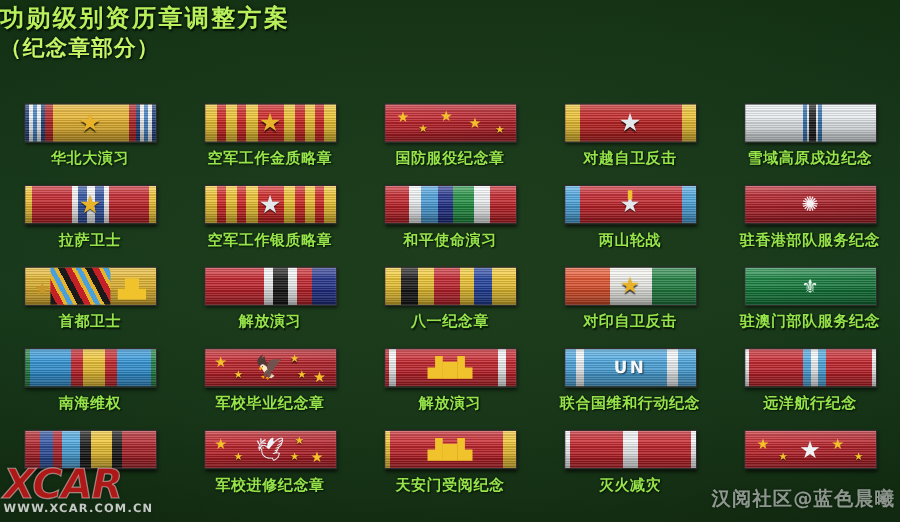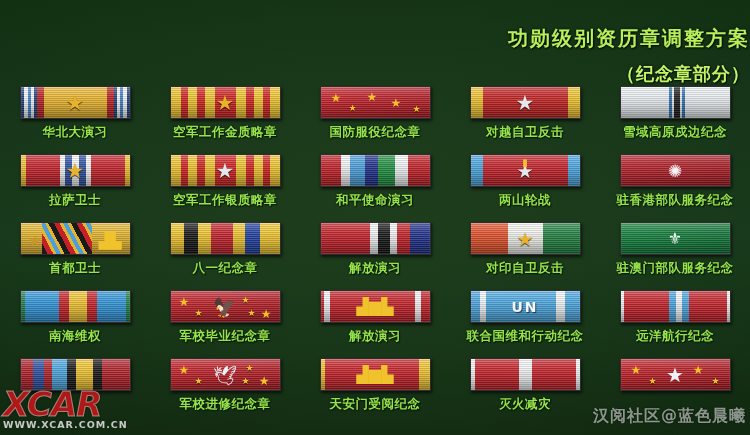--- a/index.html
+++ b/index.html
@@ -10,35 +10,35 @@
   }
   body {
     background:
       radial-gradient(ellipse 900px 520px at 50% 48%, #1e3d1c 0%, #17301616 55%, rgba(0,0,0,0) 100%),
       linear-gradient(180deg, #123012 0%, #16361a 30%, #173a1c 55%, #10280f 100%);
     background-color: #12300f;
     position: relative;
   }
 
   
-  #title-block { width: 750px; padding-top: 25px; text-align: right; }
+  #title-block { width: 750px; padding-top: 2px; text-align: left; }
   #title-main {
     color: #b7f05a;
     font-size: 20px;
     font-weight: bold;
     letter-spacing: 2px;
     text-shadow: 0 0 3px rgba(0,0,0,.9), 1px 1px 1px #04170a;
     line-height: 26px;
   }
   #title-sub {
     color: #c3f566;
     font-size: 18px;
     font-weight: bold;
     letter-spacing: 1px;
-    margin-top: 11px;
+    margin-top: 1px;
     text-shadow: 0 0 3px rgba(0,0,0,.9), 1px 1px 1px #04170a;
     line-height: 24px;
   }
 
   
   #grid {
     position: absolute;
     left: 0; top: 86px;
     width: 750px;
   }
@@ -301,42 +301,42 @@
                        #e3b42c 17px, #e3b42c 20px);"></span>
         <span class="mini star-sm-gold2" style="left:8px; top:9px; font-size:15px; color:#c9962a; z-index:4;">★</span>
         <span class="mini dev-gate" style="right:8px; top:9px; z-index:4;">▟▙</span>
       </div>
       <div class="lbl">首都卫士</div>
     </div>
 
     <div class="cell">
       <div class="ribbon" style="background:
              linear-gradient(90deg,
+               #c42028 0%, #c42028 45%,
+               #f2f4f6 45%, #f2f4f6 52%,
+               #151515 52%, #151515 63%,
+               #f2f4f6 63%, #f2f4f6 70%,
+               #c42028 70%, #c42028 82%,
+               #1f2f8a 82%, #1f2f8a 100%);">
+      </div>
+      <div class="lbl">解放演习</div>
+    </div>
+
+    <div class="cell">
+      <div class="ribbon" style="background:
+             linear-gradient(90deg,
                #f0c62e 0%, #f0c62e 12%,
                #151515 12%, #151515 25%,
                #f0c62e 25%, #f0c62e 37%,
                #c2202a 37%, #c2202a 57%,
                #f0c62e 57%, #f0c62e 68%,
                #1f3f9e 68%, #1f3f9e 82%,
                #f0c62e 82%, #f0c62e 100%);">
       </div>
       <div class="lbl">八一纪念章</div>
-    </div>
-
-    <div class="cell">
-      <div class="ribbon" style="background:
-             linear-gradient(90deg,
-               #c42028 0%, #c42028 45%,
-               #f2f4f6 45%, #f2f4f6 52%,
-               #151515 52%, #151515 63%,
-               #f2f4f6 63%, #f2f4f6 70%,
-               #c42028 70%, #c42028 82%,
-               #1f2f8a 82%, #1f2f8a 100%);">
-      </div>
-      <div class="lbl">解放演习</div>
     </div>
 
     <div class="cell">
       <div class="ribbon" style="background:
              linear-gradient(90deg,
                #e2502a 0%, #e2502a 34%,
                #f2f2ee 34%, #f2f2ee 66%,
                #1f8040 66%, #1f8040 100%);">
         <span class="dev star-gold" style="font-size:19px;">★</span>
       </div>

